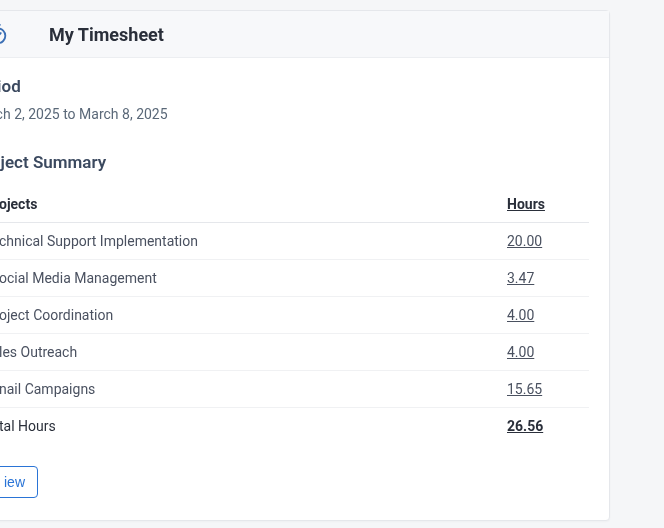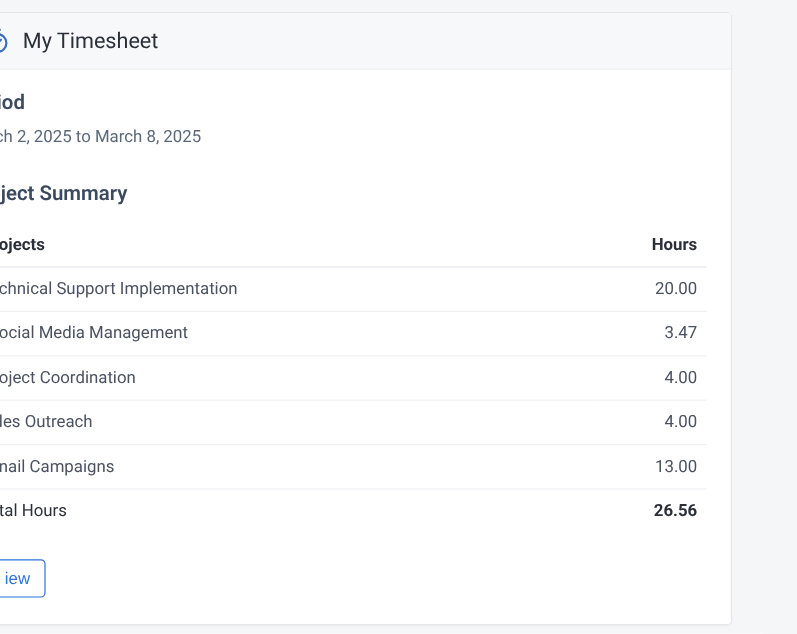--- a/index.html
+++ b/index.html
@@ -33,22 +33,23 @@
     .card-header .icon {
       width: 22px;
       height: 22px;
       display: flex;
       align-items: center;
       justify-content: center;
       flex: 0 0 auto;
     }
     .card-title {
       font-size: 18px;
-      font-weight: 400;
+      font-weight: 700;
       color: #2a2f3a;
+      margin-left: 30px;
     }
     .card-body {
       padding: 18px 20px 22px 20px;
     }
     .section-title {
       font-size: 17px;
       font-weight: 600;
       color: #3b495f;
       margin-bottom: 10px;
     }
@@ -65,22 +66,23 @@
       font-size: 14px;
     }
     th {
       text-align: left;
       font-weight: 700;
       color: #2a2f3a;
       padding: 10px 8px;
       border-bottom: 1px solid #e5e7eb;
     }
     th.hours-col, td.hours-col {
-      text-align: right;
+      text-align: left;
       width: 90px;
+      text-decoration: underline;
     }
     td {
       padding: 10px 8px;
       color: #4a5160;
       border-bottom: 1px solid #f0f1f3;
     }
     tr:last-child td {
         border-bottom: none;
     }
     .total-row td {
@@ -141,21 +143,21 @@
         <tr>
           <td>oject Coordination</td>
           <td class="hours-col">4.00</td>
         </tr>
         <tr>
           <td>les Outreach</td>
           <td class="hours-col">4.00</td>
         </tr>
         <tr>
           <td>nail Campaigns</td>
-          <td class="hours-col">13.00</td>
+          <td class="hours-col">15.65</td>
         </tr>
         <tr class="total-row">
           <td>tal Hours</td>
           <td class="hours-col">26.56</td>
         </tr>
       </tbody>
     </table>
 
     <button class="btn">iew</button>
   </div>

